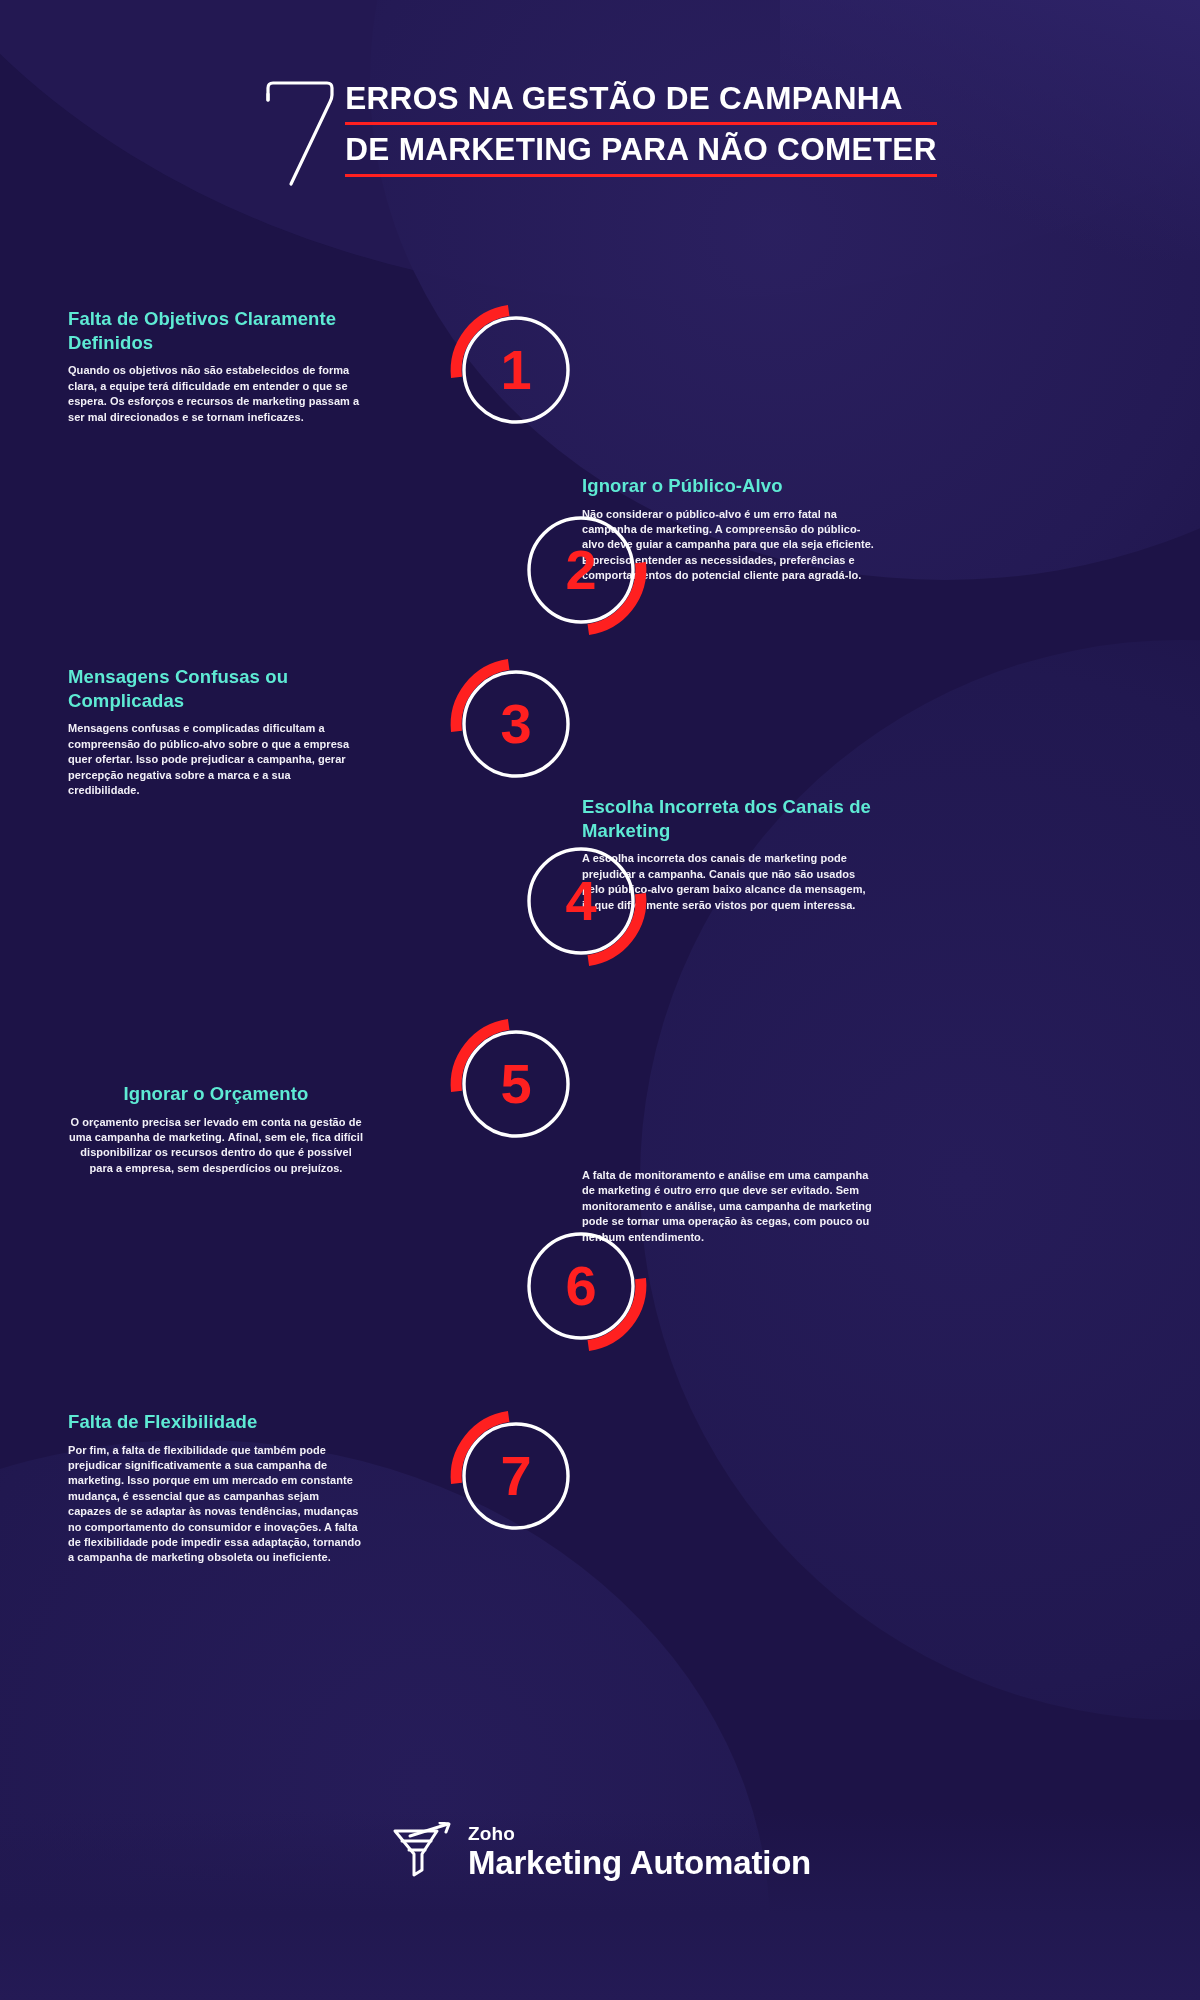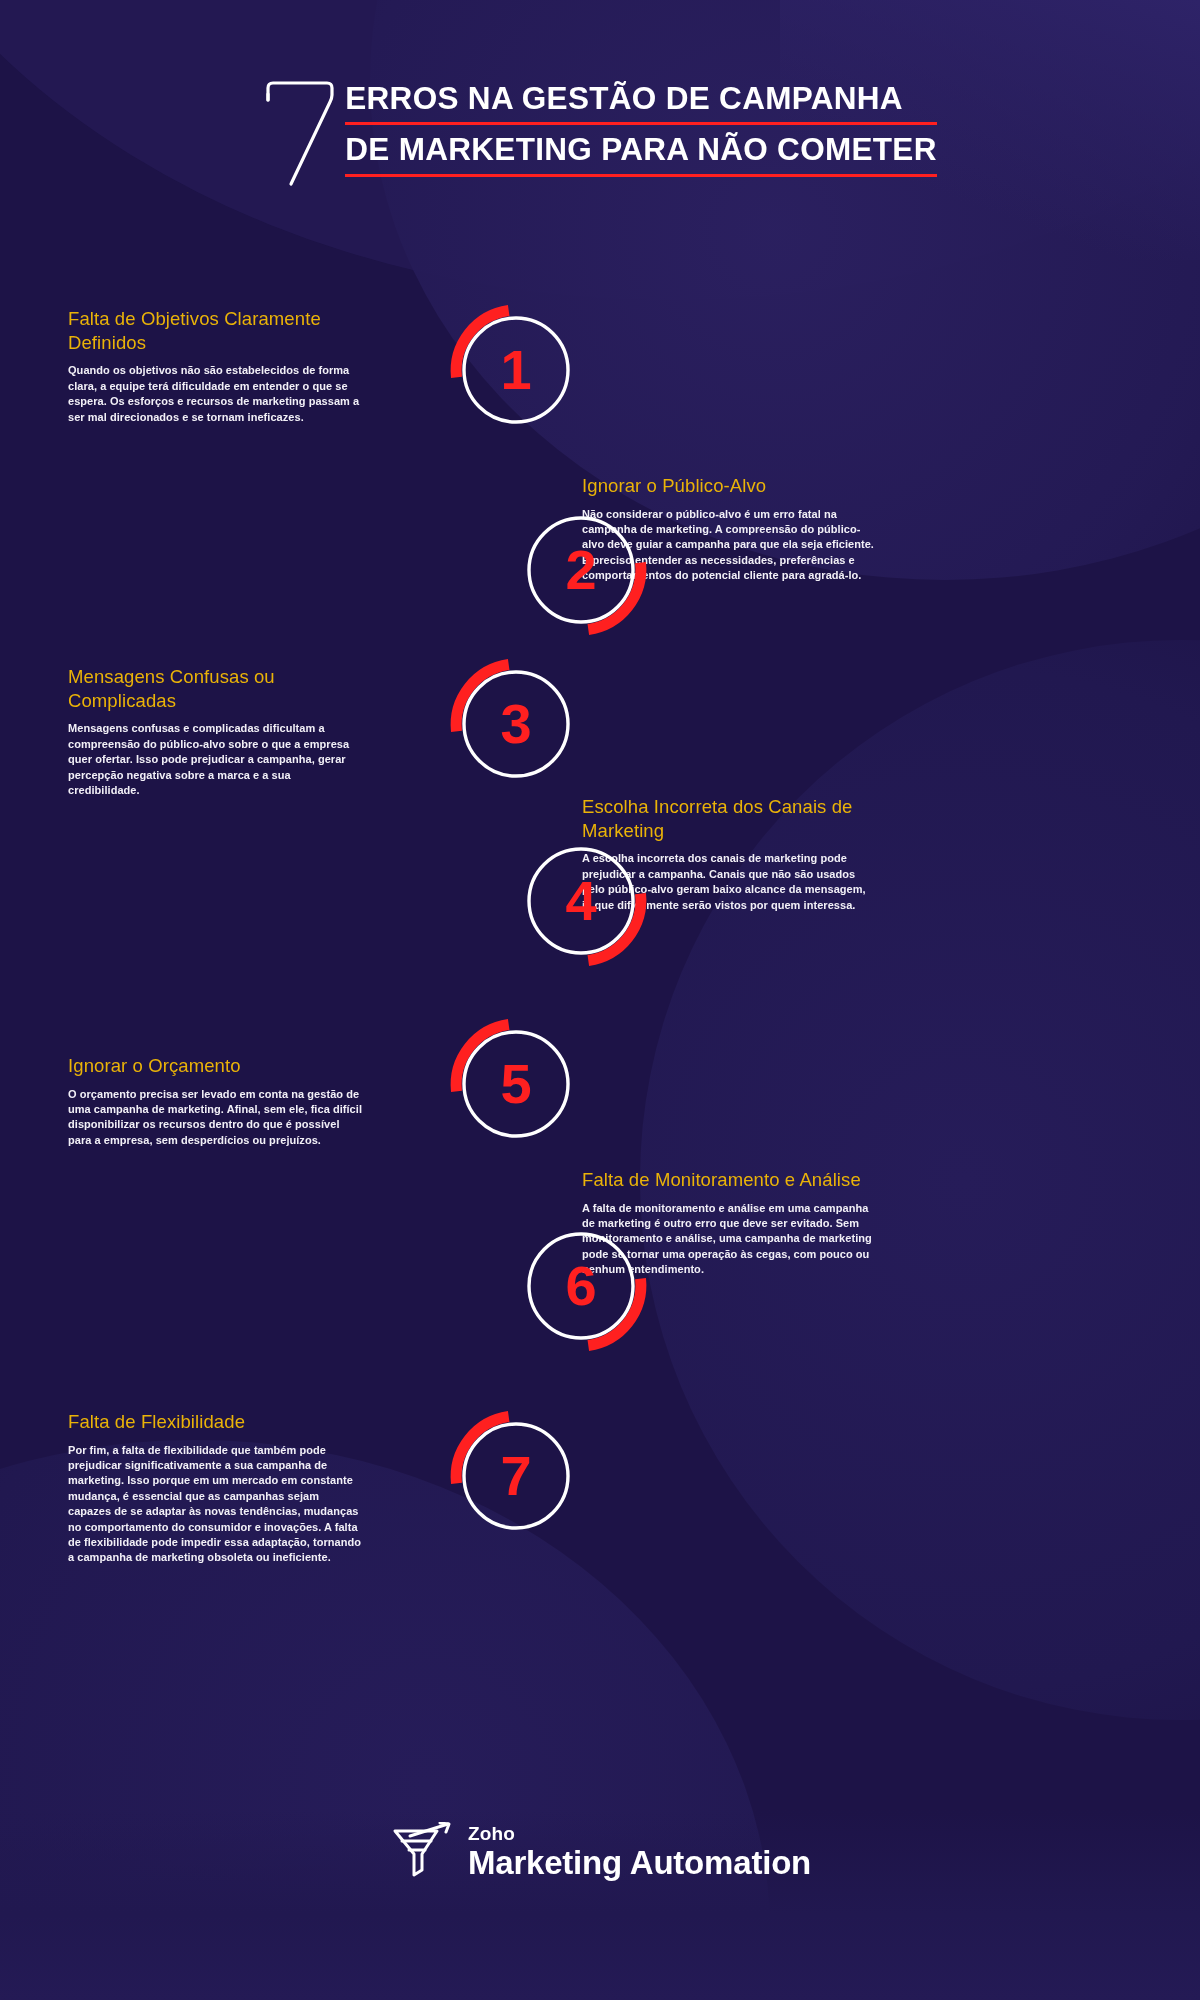--- a/index.html
+++ b/index.html
@@ -114,23 +114,23 @@
   .item { position: absolute; }
 
   .txt {
     position: absolute;
     width: 296px;
   }
   .txt.left  { left: 68px;  text-align: left; }
   .txt.right { left: 582px; text-align: left; }
 
   .item-head {
-    color: #eab308;
+    color: #5eead4;
     font-size: 18.5px;
-    font-weight: normal;
+    font-weight: bold;
     line-height: 1.28;
     margin-bottom: 9px;
     letter-spacing: .1px;
   }
   .item-body {
     color: #f2f0f7;
     font-size: 11px;
     font-weight: bold;
     line-height: 1.40;
     letter-spacing: .05px;
@@ -265,36 +265,35 @@
       <div class="badge" style="top:840px; left:520px;">
         <svg viewBox="0 0 122 122">
           <path d="M 18.6 103.4 A 61 61 0 0 1 18.6 18.6" fill="none" stroke="#ff2020" stroke-width="11" stroke-linecap="butt" transform="rotate(218 61 61)"></path>
           <circle cx="61" cy="61" r="52" fill="none" stroke="#ffffff" stroke-width="3.4"></circle>
         </svg>
         <div class="num">4</div>
       </div>
     </div>
 
     <div class="item">
-      <div class="txt left" style="top:1054px;">
+      <div class="txt left" style="top:1082px;text-align:center;">
         <div class="item-head">Ignorar o Orçamento</div>
         <div class="item-body">O orçamento precisa ser levado em conta na gestão de uma campanha de marketing. Afinal, sem ele, fica difícil disponibilizar os recursos dentro do que é possível para a empresa, sem desperdícios ou prejuízos.</div>
       </div>
       <div class="badge" style="top:1023px; left:455px;">
         <svg viewBox="0 0 122 122">
           <path d="M 18.6 103.4 A 61 61 0 0 1 18.6 18.6" fill="none" stroke="#ff2020" stroke-width="11" stroke-linecap="butt" transform="rotate(38 61 61)"></path>
           <circle cx="61" cy="61" r="52" fill="none" stroke="#ffffff" stroke-width="3.4"></circle>
         </svg>
         <div class="num">5</div>
       </div>
     </div>
 
     <div class="item">
       <div class="txt right" style="top:1168px;">
-        <div class="item-head">Falta de Monitoramento e Análise</div>
         <div class="item-body">A falta de monitoramento e análise em uma campanha de marketing é outro erro que deve ser evitado. Sem monitoramento e análise, uma campanha de marketing pode se tornar uma operação às cegas, com pouco ou nenhum entendimento.</div>
       </div>
       <div class="badge" style="top:1225px; left:520px;">
         <svg viewBox="0 0 122 122">
           <path d="M 18.6 103.4 A 61 61 0 0 1 18.6 18.6" fill="none" stroke="#ff2020" stroke-width="11" stroke-linecap="butt" transform="rotate(218 61 61)"></path>
           <circle cx="61" cy="61" r="52" fill="none" stroke="#ffffff" stroke-width="3.4"></circle>
         </svg>
         <div class="num">6</div>
       </div>
     </div>

